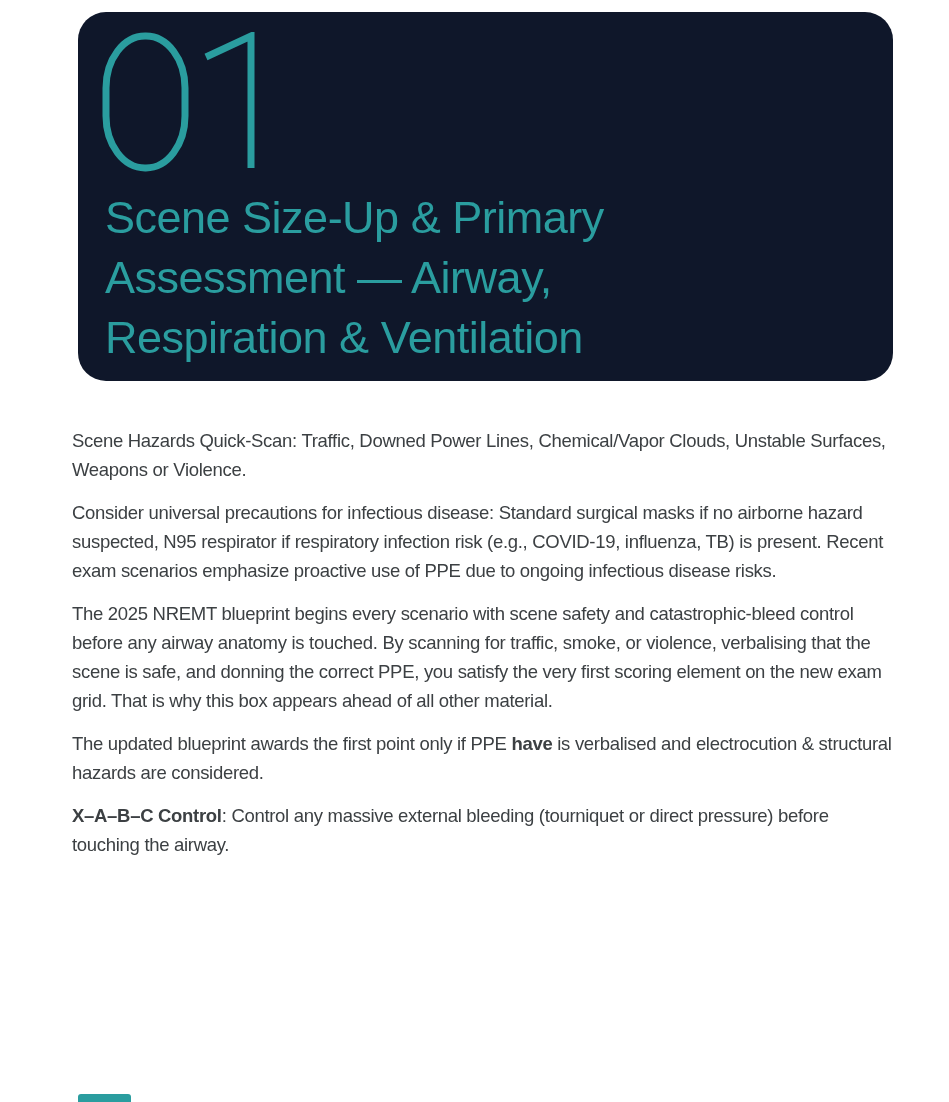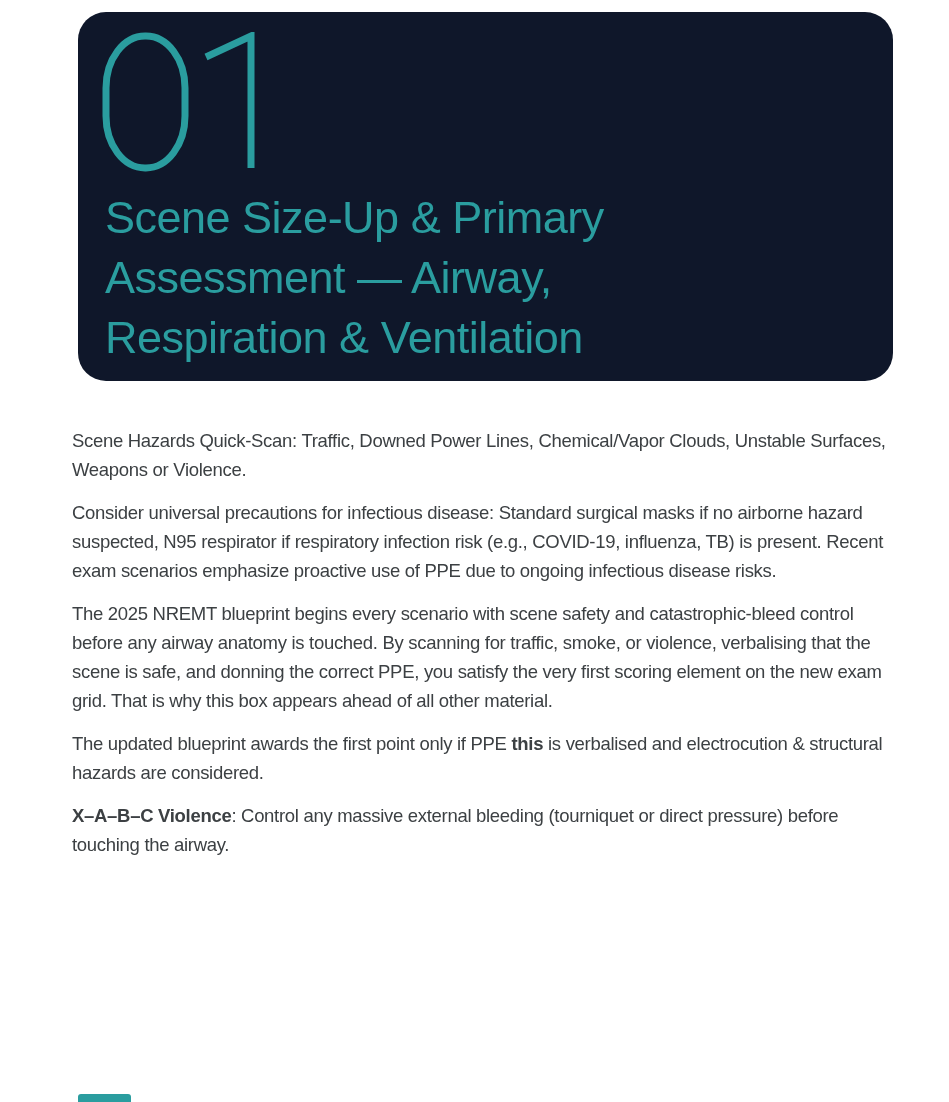--- a/index.html
+++ b/index.html
@@ -79,17 +79,17 @@
     <rect x="4" y="4" width="79" height="132" rx="39" ry="52"></rect>
     <path d="M104,25 L149,4 L149,136"></path>
   </svg>
   <h1 class="section-title">Scene Size-Up &amp; Primary Assessment — Airway, Respiration &amp; Ventilation</h1>
 </div>
 
 <div class="body-text">
     <p><span>Scene Hazards Quick-Scan: Traffic, Downed Power Lines, Chemical/Vapor Clouds, Unstable Surfaces, Weapons or Violence.</span></p>
     <p><span>Consider universal precautions for infectious disease: Standard surgical masks if no airborne hazard suspected, N95 respirator if respiratory infection risk (e.g., COVID-19, influenza, TB) is present. Recent exam scenarios emphasize proactive use of PPE due to ongoing infectious disease risks.</span></p>
     <p><span>The 2025 NREMT blueprint begins every scenario with scene safety and catastrophic-bleed control before any airway anatomy is touched. By scanning for traffic, smoke, or violence, verbalising that the scene is safe, and donning the correct PPE, you satisfy the very first scoring element on the new exam grid. That is why this box appears ahead of all other material.</span></p>
-    <p><span>The updated blueprint awards the first point only if PPE </span><strong>this</strong><span> is verbalised and electrocution &amp; structural hazards are considered.</span></p>
-    <p><strong>X–A–B–C Violence</strong><span>: Control any massive external bleeding (tourniquet or direct pressure) before touching the airway.</span></p>
+    <p><span>The updated blueprint awards the first point only if PPE </span><strong>have</strong><span> is verbalised and electrocution &amp; structural hazards are considered.</span></p>
+    <p><strong>X–A–B–C Control</strong><span>: Control any massive external bleeding (tourniquet or direct pressure) before touching the airway.</span></p>
   </div>
 
 <div class="footer-accent-bar"></div>
 
 </body></html>

